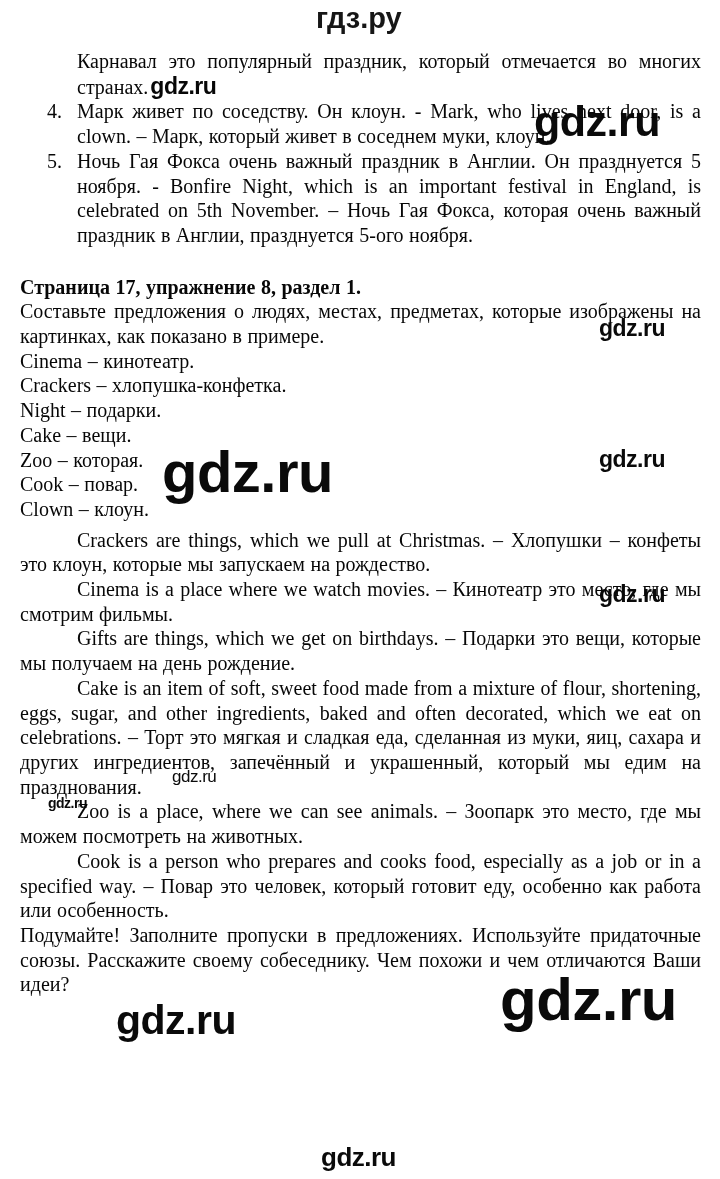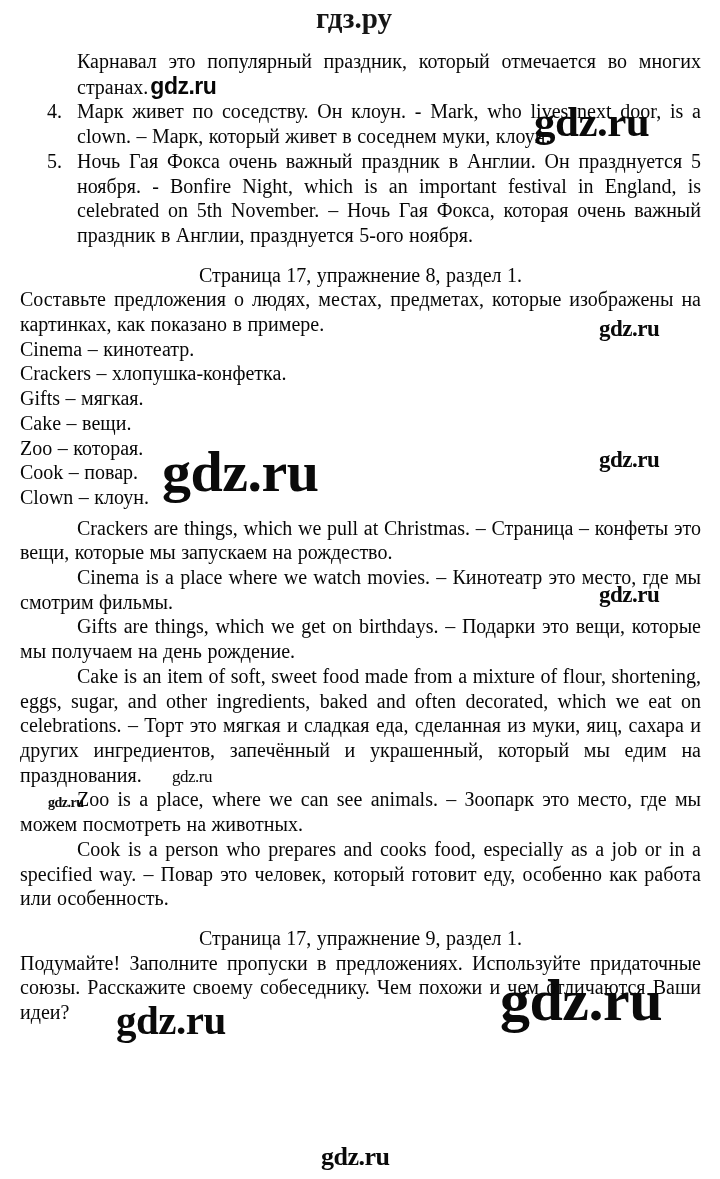--- a/index.html
+++ b/index.html
@@ -17,28 +17,28 @@
   .content {
     position: absolute;
     inset: 0;
     padding: 49px 19px 0 20px;
     box-sizing: border-box;
     word-spacing: 0.5px;
   }
   .j { text-align: justify; }
   .hang { position: relative; padding-left: 57px; }
   .num { position: absolute; left: 27px; top: 0; }
-  .heading { font-weight: normal; margin-top: 15px; text-align: center; }
+  .heading { font-weight: bold; margin-top: 27px; }
   .answers { margin-top: 6px; }
   .indent { text-indent: 57px; }
   .vocab-line { white-space: nowrap; }
 
   .wm {
     position: absolute;
-    font-family: Liberation Serif, serif;
+    font-family: Liberation Sans, sans-serif;
     font-weight: bold;
     color: #0a0a0a;
     line-height: 1;
     letter-spacing: -0.5px;
     white-space: nowrap;
   }
   .wm-inline {
     font-family: "Liberation Sans", sans-serif;
     font-weight: bold;
     font-size: 23px;
@@ -90,34 +90,33 @@
       <span>Ночь Гая Фокса очень важный праздник в Англии. Он празднуется 5 ноября. - Bonfire Night, which is an important festival in England, is celebrated on 5th November. – Ночь Гая Фокса, которая очень важный праздник в Англии, празднуется 5-ого ноября.</span>
     </div>
 
     <div class="heading">Страница 17, упражнение 8, раздел 1.</div>
 
     <div class="j">Составьте предложения о людях, местах, предметах, которые изображены на картинках, как показано в примере.</div>
 
     <div>
       <div class="vocab-line">Cinema –  кинотеатр.</div>
       <div class="vocab-line">Crackers – хлопушка-конфетка.</div>
-      <div class="vocab-line">Gifts – мягкая.</div>
+      <div class="vocab-line">Night – подарки.</div>
       <div class="vocab-line">Cake – вещи.</div>
       <div class="vocab-line">Zoo – которая.</div>
       <div class="vocab-line">Cook – повар.</div>
       <div class="vocab-line">Clown – клоун.</div>
     </div>
 
     <div class="answers">
-      <div class="j indent">Crackers are things, which we pull at Christmas. – Страница – конфеты это вещи, которые мы запускаем на рождество.</div>
+      <div class="j indent">Crackers are things, which we pull at Christmas. – Хлопушки – конфеты это клоун, которые мы запускаем на рождество.</div>
       <div class="j indent">Cinema is a place where we watch movies. – Кинотеатр это место, где мы смотрим фильмы.</div>
       <div class="j indent">Gifts are things, which we get on birthdays. – Подарки это вещи, которые мы получаем на день рождение.</div>
       <div class="j indent">Cake is an item of soft, sweet food made from a mixture of flour, shortening, eggs, sugar, and other ingredients, baked and often decorated, which we eat on celebrations. – Торт это мягкая и сладкая еда, сделанная из муки, яиц, сахара и других ингредиентов, запечённый и украшенный, который мы едим на празднования.</div>
       <div class="j indent">Zoo is a place, where we can see animals. – Зоопарк это место, где мы можем посмотреть на животных.</div>
       <div class="j indent">Cook is a person who prepares and cooks food, especially as a job or in a specified way. – Повар это человек, который готовит еду, особенно как работа или особенность.</div>
     </div>
 
-    <div class="heading">Страница 17, упражнение 9, раздел 1.</div>
 
     <div class="j">Подумайте! Заполните пропуски в предложениях. Используйте придаточные союзы. Расскажите своему собеседнику. Чем похожи и чем отличаются Ваши идеи?</div>
 
   </div>
 </div>
 
 </body></html>

